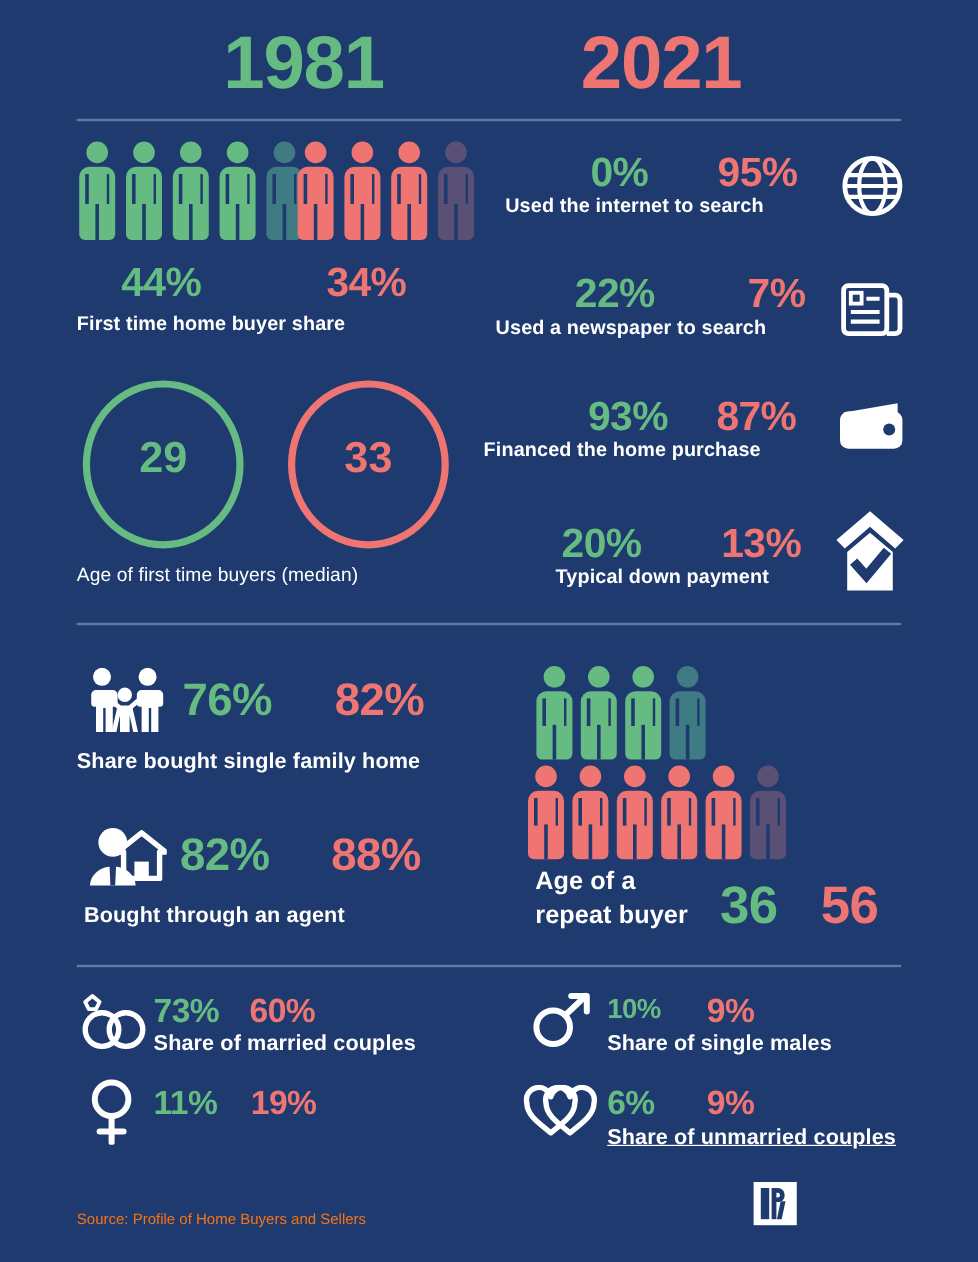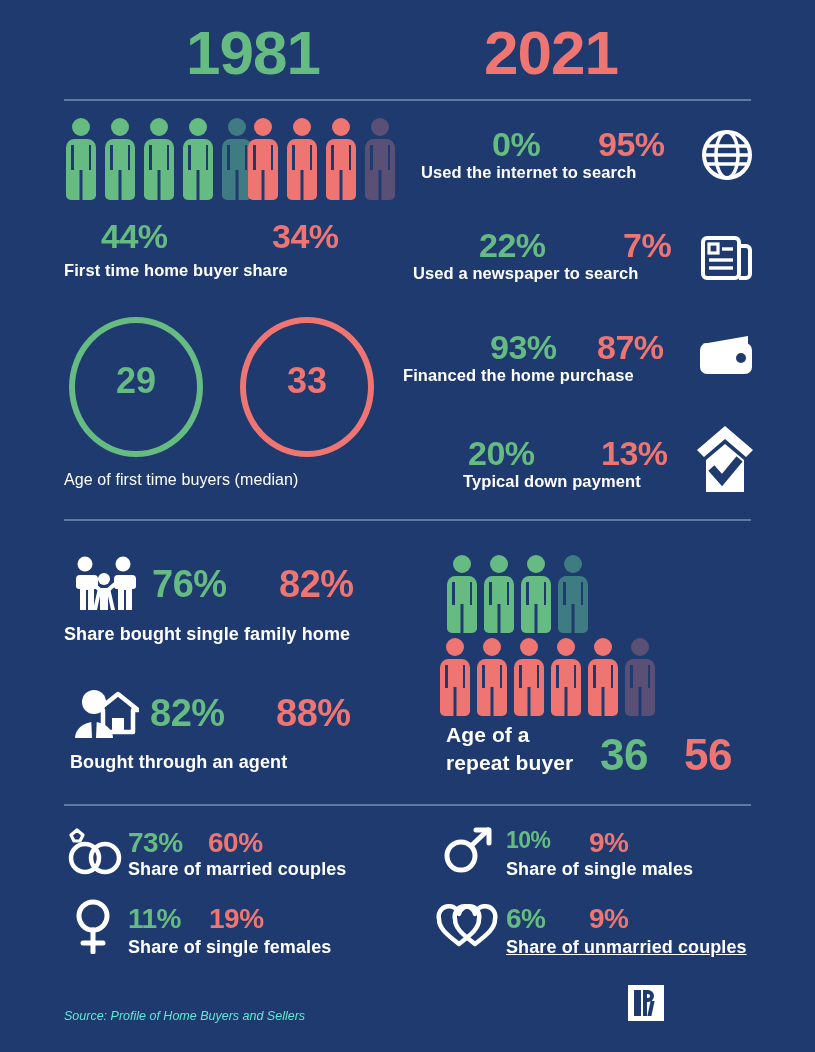--- a/index.html
+++ b/index.html
@@ -154,22 +154,21 @@
     line-height: 1.22;
     letter-spacing: .3px;
     color: #ffffff;
   }
 
   #source-note {
     position: absolute;
     left: 64px;
     top: 1009px;
     font-size: 12.5px;
-    font-style: italic;
-    color: #5eead4;
+    color: #f97316;
   }
 </style>
 </head>
 <body>
 
 <div id="page">
 
   <div class="year" id="year-1981">1981</div>
   <div class="year" id="year-2021">2021</div>
 
@@ -442,21 +441,20 @@
 
   <span class="icon" id="icon-female" style="left:66px; top:898px;">
     <svg width="54" height="56" viewBox="0 0 54 56" aria-hidden="true">
       <circle cx="27" cy="18" r="14" fill="none" stroke="#ffffff" stroke-width="5"></circle>
       <line x1="27" y1="32" x2="27" y2="54" stroke="#ffffff" stroke-width="5" stroke-linecap="round"></line>
       <line x1="17" y1="45" x2="37" y2="45" stroke="#ffffff" stroke-width="5" stroke-linecap="round"></line>
     </svg>
   </span>
   <div class="pct green" style="left:128px; top:905px; font-size:28px;">11%</div>
   <div class="pct red" style="left:209px; top:905px; font-size:28px;">19%</div>
-  <div class="label" style="left:128px; top:937px; font-size:18px;">Share of single females</div>
 
   <span class="icon" id="icon-hearts" style="left:436px; top:904px;">
     <svg width="62" height="44" viewBox="0 0 62 44" aria-hidden="true">
       <path d="M23 40 C10 30 3 24 3 15 A10 10 0 0 1 23 10 A10 10 0 0 1 43 15 C43 24 36 30 23 40 Z" fill="none" stroke="#ffffff" stroke-width="4.5" stroke-linejoin="round"></path>
       <path d="M39 40 C26 30 19 24 19 15 A10 10 0 0 1 39 10 A10 10 0 0 1 59 15 C59 24 52 30 39 40 Z" fill="none" stroke="#ffffff" stroke-width="4.5" stroke-linejoin="round"></path>
     </svg>
   </span>
   <div class="pct green" style="left:506px; top:905px; font-size:28px;">6%</div>
   <div class="pct red" style="left:589px; top:905px; font-size:28px;">9%</div>
   <div class="label" style="left:506px; top:937px; font-size:18px;text-decoration:underline;">Share of unmarried couples</div>

